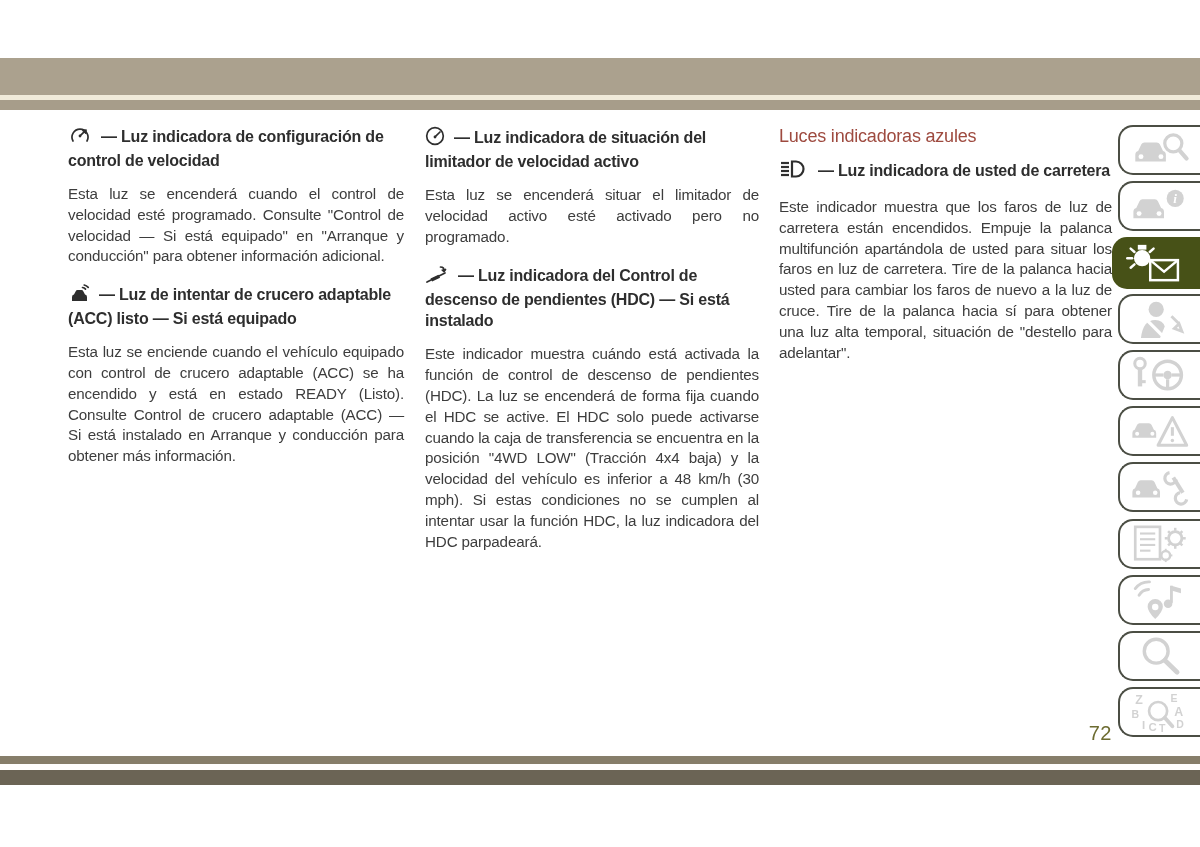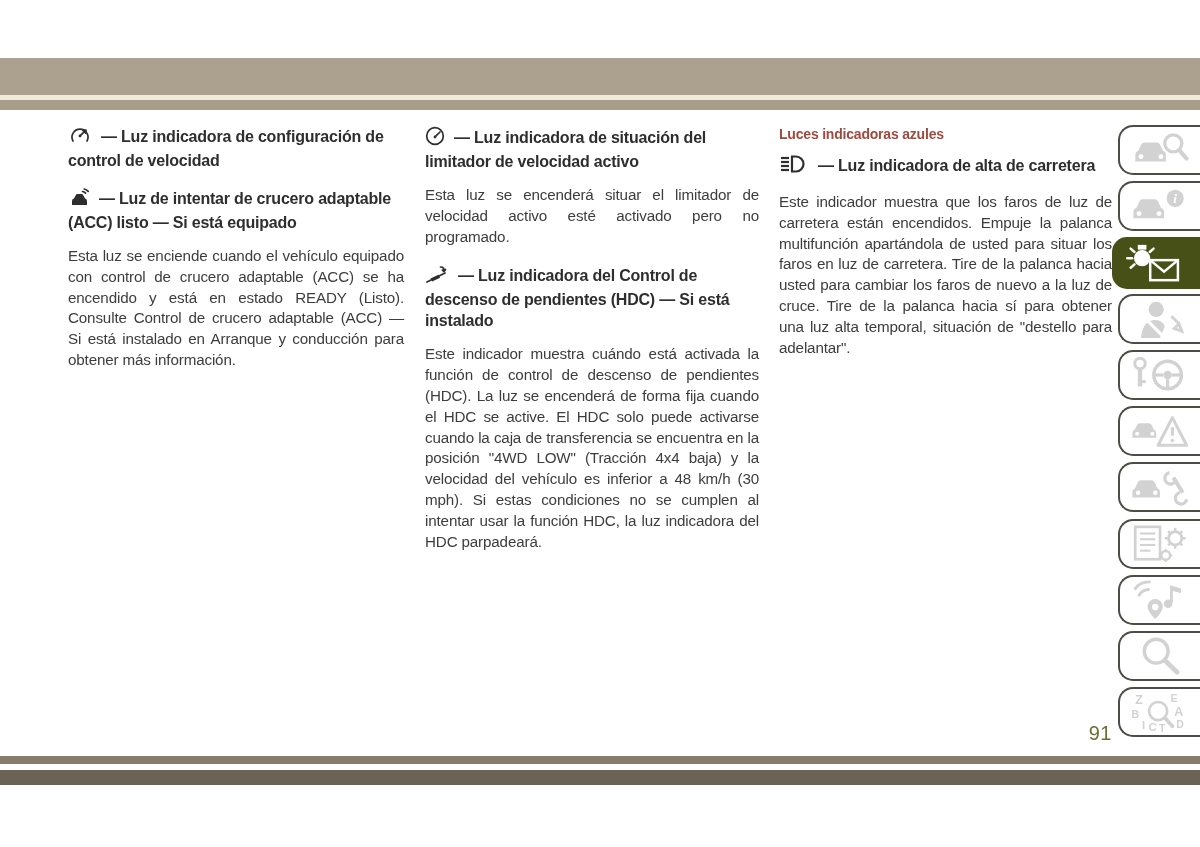--- a/index.html
+++ b/index.html
@@ -16,21 +16,21 @@
   .col{position:absolute;top:126px;}
   #col1{left:68px;width:336px;}
   #col2{left:425px;width:334px;}
   #col3{left:779px;width:333px;}
 
   .entry-title{margin:0;font-size:16px;font-weight:700;line-height:21px;color:#2e2e2e;letter-spacing:-0.2px;}
   .entry-title .glyph{display:inline-block;vertical-align:-3px;margin-right:9px;}
   .entry-body{margin:13px 0 0 0;font-size:15.2px;line-height:20.8px;text-align:justify;
               letter-spacing:-0.15px;color:#3d3d3d;}
   .entry + .entry{margin-top:17px;}
-  .section-heading{margin:0 0 12px 0;font-size:14px;font-weight:700;color:#9e4a3f;letter-spacing:-0.2px;}
+  .section-heading{margin:0 0 12px 0;font-size:18px;font-weight:400;color:#9e4a3f;letter-spacing:-0.2px;}
 
   
   .tab{position:absolute;left:1118px;width:92px;height:50px;background:#ffffff;
        border:2px solid #4b4e44;border-right:none;border-radius:15px 0 0 15px;
        display:flex;align-items:center;justify-content:flex-start;padding-left:9px;box-sizing:border-box;cursor:pointer;}
   .tab svg{flex:0 0 auto;}
   .tab.selected{left:1112px;width:98px;height:52px;background:#475117;border:none;padding-left:12px;}
   .icon-gray{stroke:#d2d2d2;fill:none;}
   .fill-gray{fill:#d2d2d2;}
   .icon-white{stroke:#ffffff;fill:none;}
@@ -50,20 +50,21 @@
   <div class="band-bottom-thin"></div>
   <div class="band-bottom-main"></div>
 
   <div class="col" id="col1">
     <div class="entry">
       <h3 class="entry-title"><span class="glyph"><svg width="24" height="19" viewBox="0 0 24 19">
               <path class="hglyph" d="M5 15 A8 8 0 1 1 19 15"></path>
               <circle cx="12" cy="10" r="1.4" fill="#2e2e2e" stroke="none"></circle>
               <path class="hglyph" d="M12.8 9.2 L18 4.2 M18 4.2 l-3 .4 M18 4.2 l-.4 3"></path>
             </svg></span><span>— Luz indicadora de configuración de control de velocidad</span></h3>
+      <p class="entry-body">Esta luz se encenderá cuando el control de velocidad esté programado. Consulte "Control de velocidad — Si está equipado" en "Arranque y conducción" para obtener información adicional.</p>
     </div>
     <div class="entry">
       <h3 class="entry-title"><span class="glyph"><svg width="22" height="19" viewBox="0 0 22 19">
               <path d="M4 17 v-4 q0-2 2-2.4 l1.6-3.2 q.6-1.4 2-1.4 h3.8 q1.4 0 2 1.4 L17 10.6 q2 .4 2 2.4 v4 z" fill="#2e2e2e"></path>
               <path class="hglyph" d="M14.5 3.5 a5 5 0 0 1 3 1.6 M16.2 1 a8 8 0 0 1 4 2.4" stroke-width="1.5"></path>
             </svg></span><span>— Luz de intentar de crucero adaptable (ACC) listo — Si está equipado</span></h3>
       <p class="entry-body">Esta luz se enciende cuando el vehículo equipado con control de crucero adaptable (ACC) se ha encendido y está en estado READY (Listo). Consulte Control de crucero adaptable (ACC) — Si está instalado en Arranque y conducción para obtener más información.</p>
     </div>
   </div>
 
@@ -90,21 +91,21 @@
     <h2 class="section-heading">Luces indicadoras azules</h2>
     <div class="entry">
       <h3 class="entry-title"><span class="glyph"><svg width="30" height="20" viewBox="0 0 30 20">
               <path d="M13 2.5 h4 a7.5 7.5 0 0 1 0 15 h-4 z" fill="none" stroke="#2e2e2e" stroke-width="2.2"></path>
               <g stroke="#2e2e2e" stroke-width="2.2">
                 <line x1="2" y1="4" x2="10" y2="4"></line>
                 <line x1="2" y1="8" x2="10" y2="8"></line>
                 <line x1="2" y1="12" x2="10" y2="12"></line>
                 <line x1="2" y1="16" x2="10" y2="16"></line>
               </g>
-            </svg></span><span>— Luz indicadora de alta de carretera</span></h3>
+            </svg></span><span>— Luz indicadora de usted de carretera</span></h3>
       <p class="entry-body">Este indicador muestra que los faros de luz de carretera están encendidos. Empuje la palanca multifunción apartándola de usted para situar los faros en luz de carretera. Tire de la palanca hacia usted para cambiar los faros de nuevo a la luz de cruce. Tire de la palanca hacia sí para obtener una luz alta temporal, situación de "destello para adelantar".</p>
     </div>
   </div>
 
   <div class="tab" style="top:125px">
     <svg width="62" height="38" viewBox="0 0 64 40">
       <path class="fill-gray" d="M6 32 v-7 q0-3.2 3-4 l3.4-7 q1-2 3.2-2 h13 q2.2 0 3.2 2 l3.4 7 q3 .8 3 4 v7 z"></path>
       <circle cx="12" cy="27" r="2.6" fill="#fff"></circle>
         <circle cx="33" cy="27" r="2.6" fill="#fff"></circle>
       <circle class="icon-gray" cx="46" cy="13" r="9" stroke-width="3.4"></circle>
@@ -240,15 +241,15 @@
         <text x="49" y="38" font-size="11">D</text>
         <text x="13" y="39" font-size="12">I</text>
         <text x="20" y="41" font-size="12">C</text>
         <text x="31" y="42" font-size="11">T</text>
       </g>
       <circle class="icon-gray" cx="30" cy="20" r="9.5" stroke-width="2.8"></circle>
       <line class="icon-gray" x1="37" y1="27" x2="45" y2="36" stroke-width="4" stroke-linecap="round"></line>
     </svg>
   </div>
 
-  <div id="page-number">91</div>
+  <div id="page-number">72</div>
 
 </div>
 
 </body></html>

